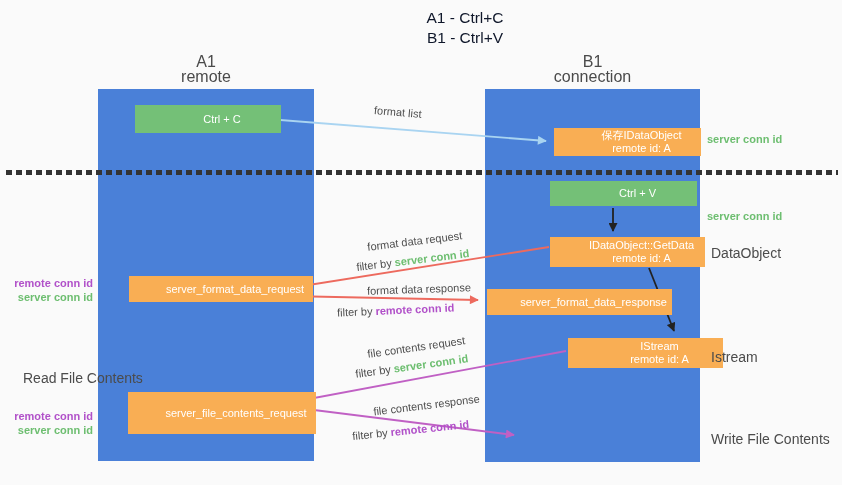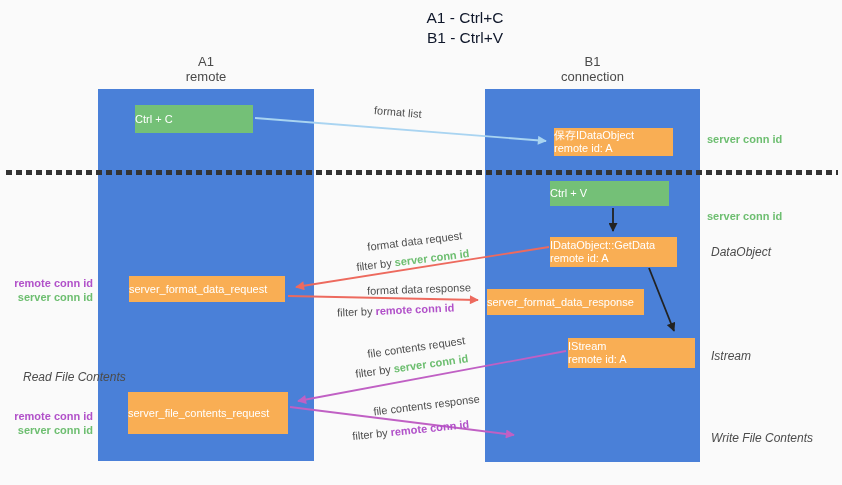--- a/index.html
+++ b/index.html
@@ -7,46 +7,46 @@
     --arrow-light-blue:#a9d4f1; --arrow-red:#ed6a5e; --arrow-purple:#c060c4;
     --text-green:#6dbe70; --text-purple:#b151c9; --text-dark:#4b4b4b;
     --separator:#333333; --box-text:#ffffff;
   }
   html,body{margin:0;padding:0;}
   body{font-family:"Liberation Sans",sans-serif;background:#e9e9e9;}
   .stage{position:relative;width:842px;height:485px;background:var(--background);overflow:hidden;}
 
   .title{position:absolute;top:8px;left:0;width:100%;text-align:center;color:#0f172a;
          font-size:15.5px;line-height:20px;padding-left:44px;}
-  .lane-header{position:absolute;text-align:center;color:#4a4a4a;font-size:13px;line-height:15px;}
+  .lane-header{position:absolute;text-align:center;color:#4a4a4a;font-size:16px;line-height:15px;}
   .lane-header.a1{left:98px;top:54px;width:216px;}
   .lane-header.b1{left:485px;top:54px;width:215px;}
 
   .column{position:absolute;top:89px;background:var(--column-blue);z-index:1;}
   .column.a1{left:98px;width:216px;height:372px;}
   .column.b1{left:485px;width:215px;height:373px;}
 
   .separator{position:absolute;left:6px;right:4px;top:170px;height:5px;z-index:4;
     background:repeating-linear-gradient(to right,var(--separator) 0 6px,transparent 6px 10px);}
 
   svg.arrows{position:absolute;left:0;top:0;z-index:2;}
 
-  .node{position:absolute;z-index:3;display:flex;flex-direction:column;align-items:flex-start;
+  .node{position:absolute;z-index:3;display:flex;flex-direction:column;align-items:center;
         justify-content:center;color:var(--box-text);font-size:11px;line-height:13px;
-        text-align:center;white-space:nowrap;}
+        text-align:center;white-space:nowrap;padding-left:28px;}
   .node.green{background:var(--box-green);}
   .node.orange{background:var(--box-orange);}
 
   .lbl{position:absolute;z-index:3;font-size:11px;color:#4e4e4e;white-space:nowrap;}
   .lbl .prefix{margin-right:3px;}
   .lbl .green{color:var(--text-green);font-weight:bold;}
   .lbl .purple{color:var(--text-purple);font-weight:bold;}
   .side-green{position:absolute;z-index:3;font-size:11px;font-weight:bold;color:var(--text-green);white-space:nowrap;}
   .side-purple{position:absolute;z-index:3;font-size:11px;font-weight:bold;color:var(--text-purple);white-space:nowrap;}
-  .side-gray{position:absolute;z-index:3;font-size:12px;color:var(--text-dark);white-space:nowrap;font-style:italic;}
+  .side-gray{position:absolute;z-index:3;font-size:14px;color:var(--text-dark);white-space:nowrap;}
   .left-block{text-align:right;left:0;width:93px;}
 </style>
 </head>
 <body>
 
 <div class="stage">
 
   <div class="title">
     <div>A1 - Ctrl+C</div>
     <div>B1 - Ctrl+V</div>

